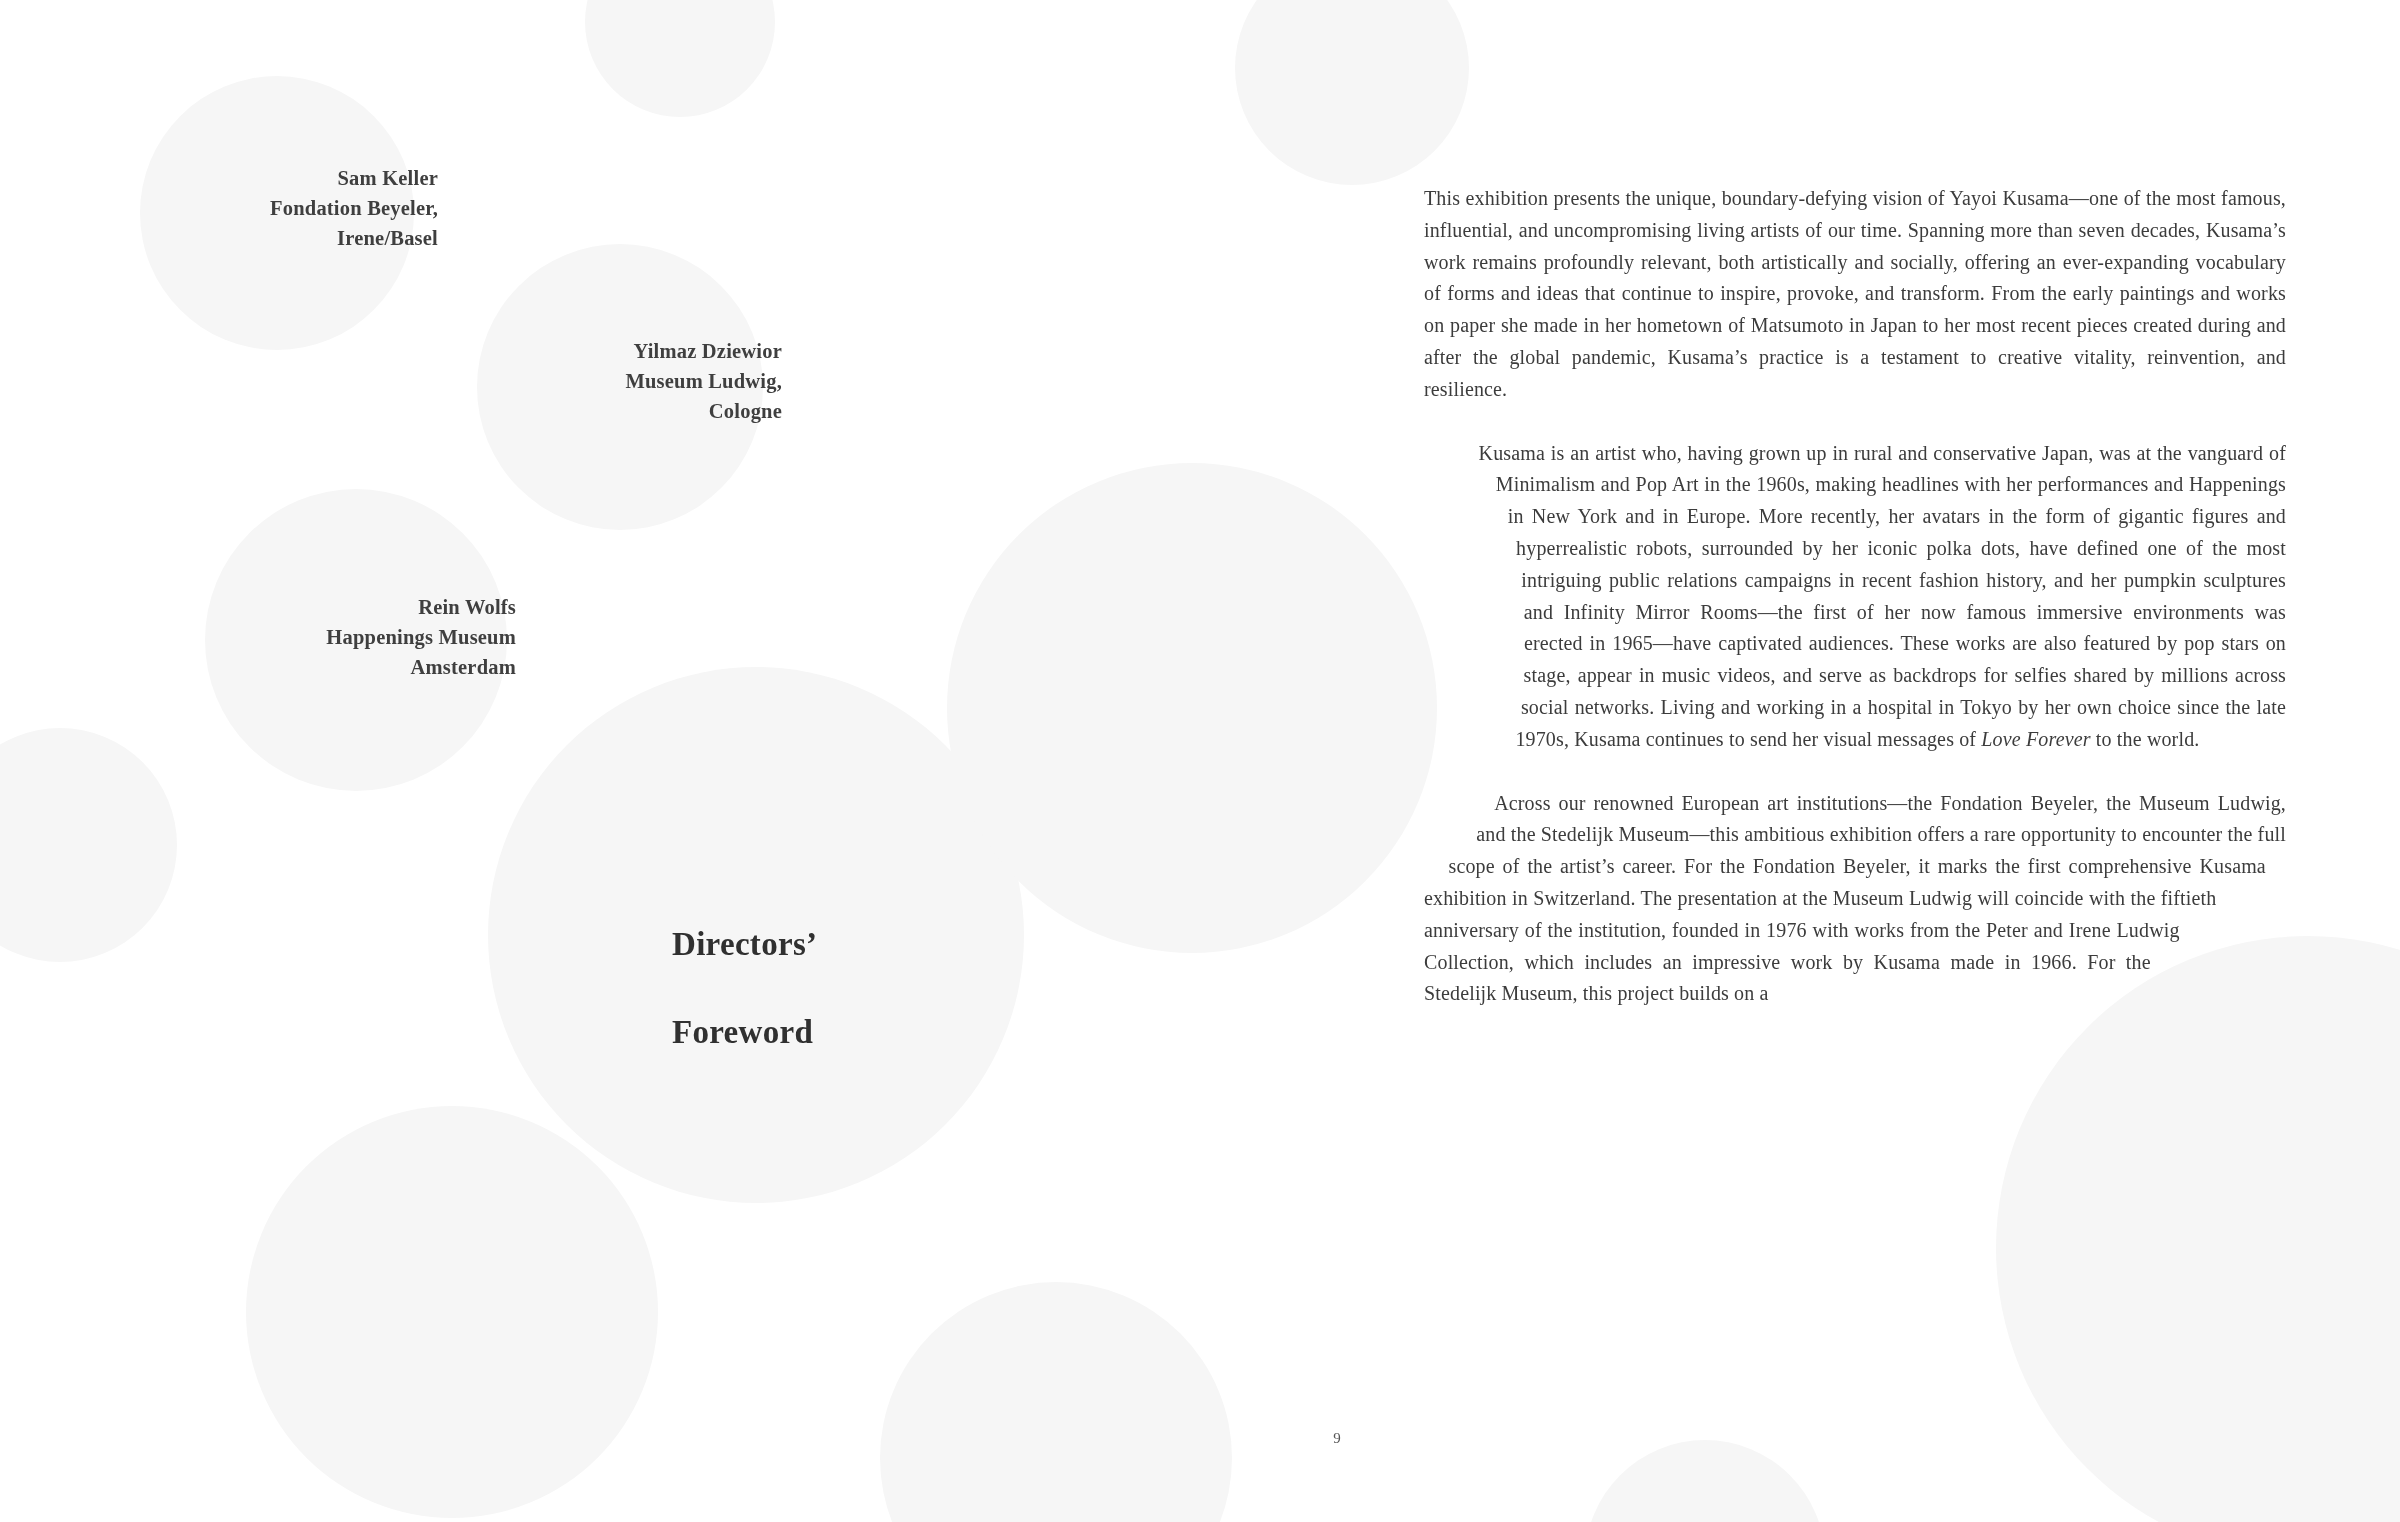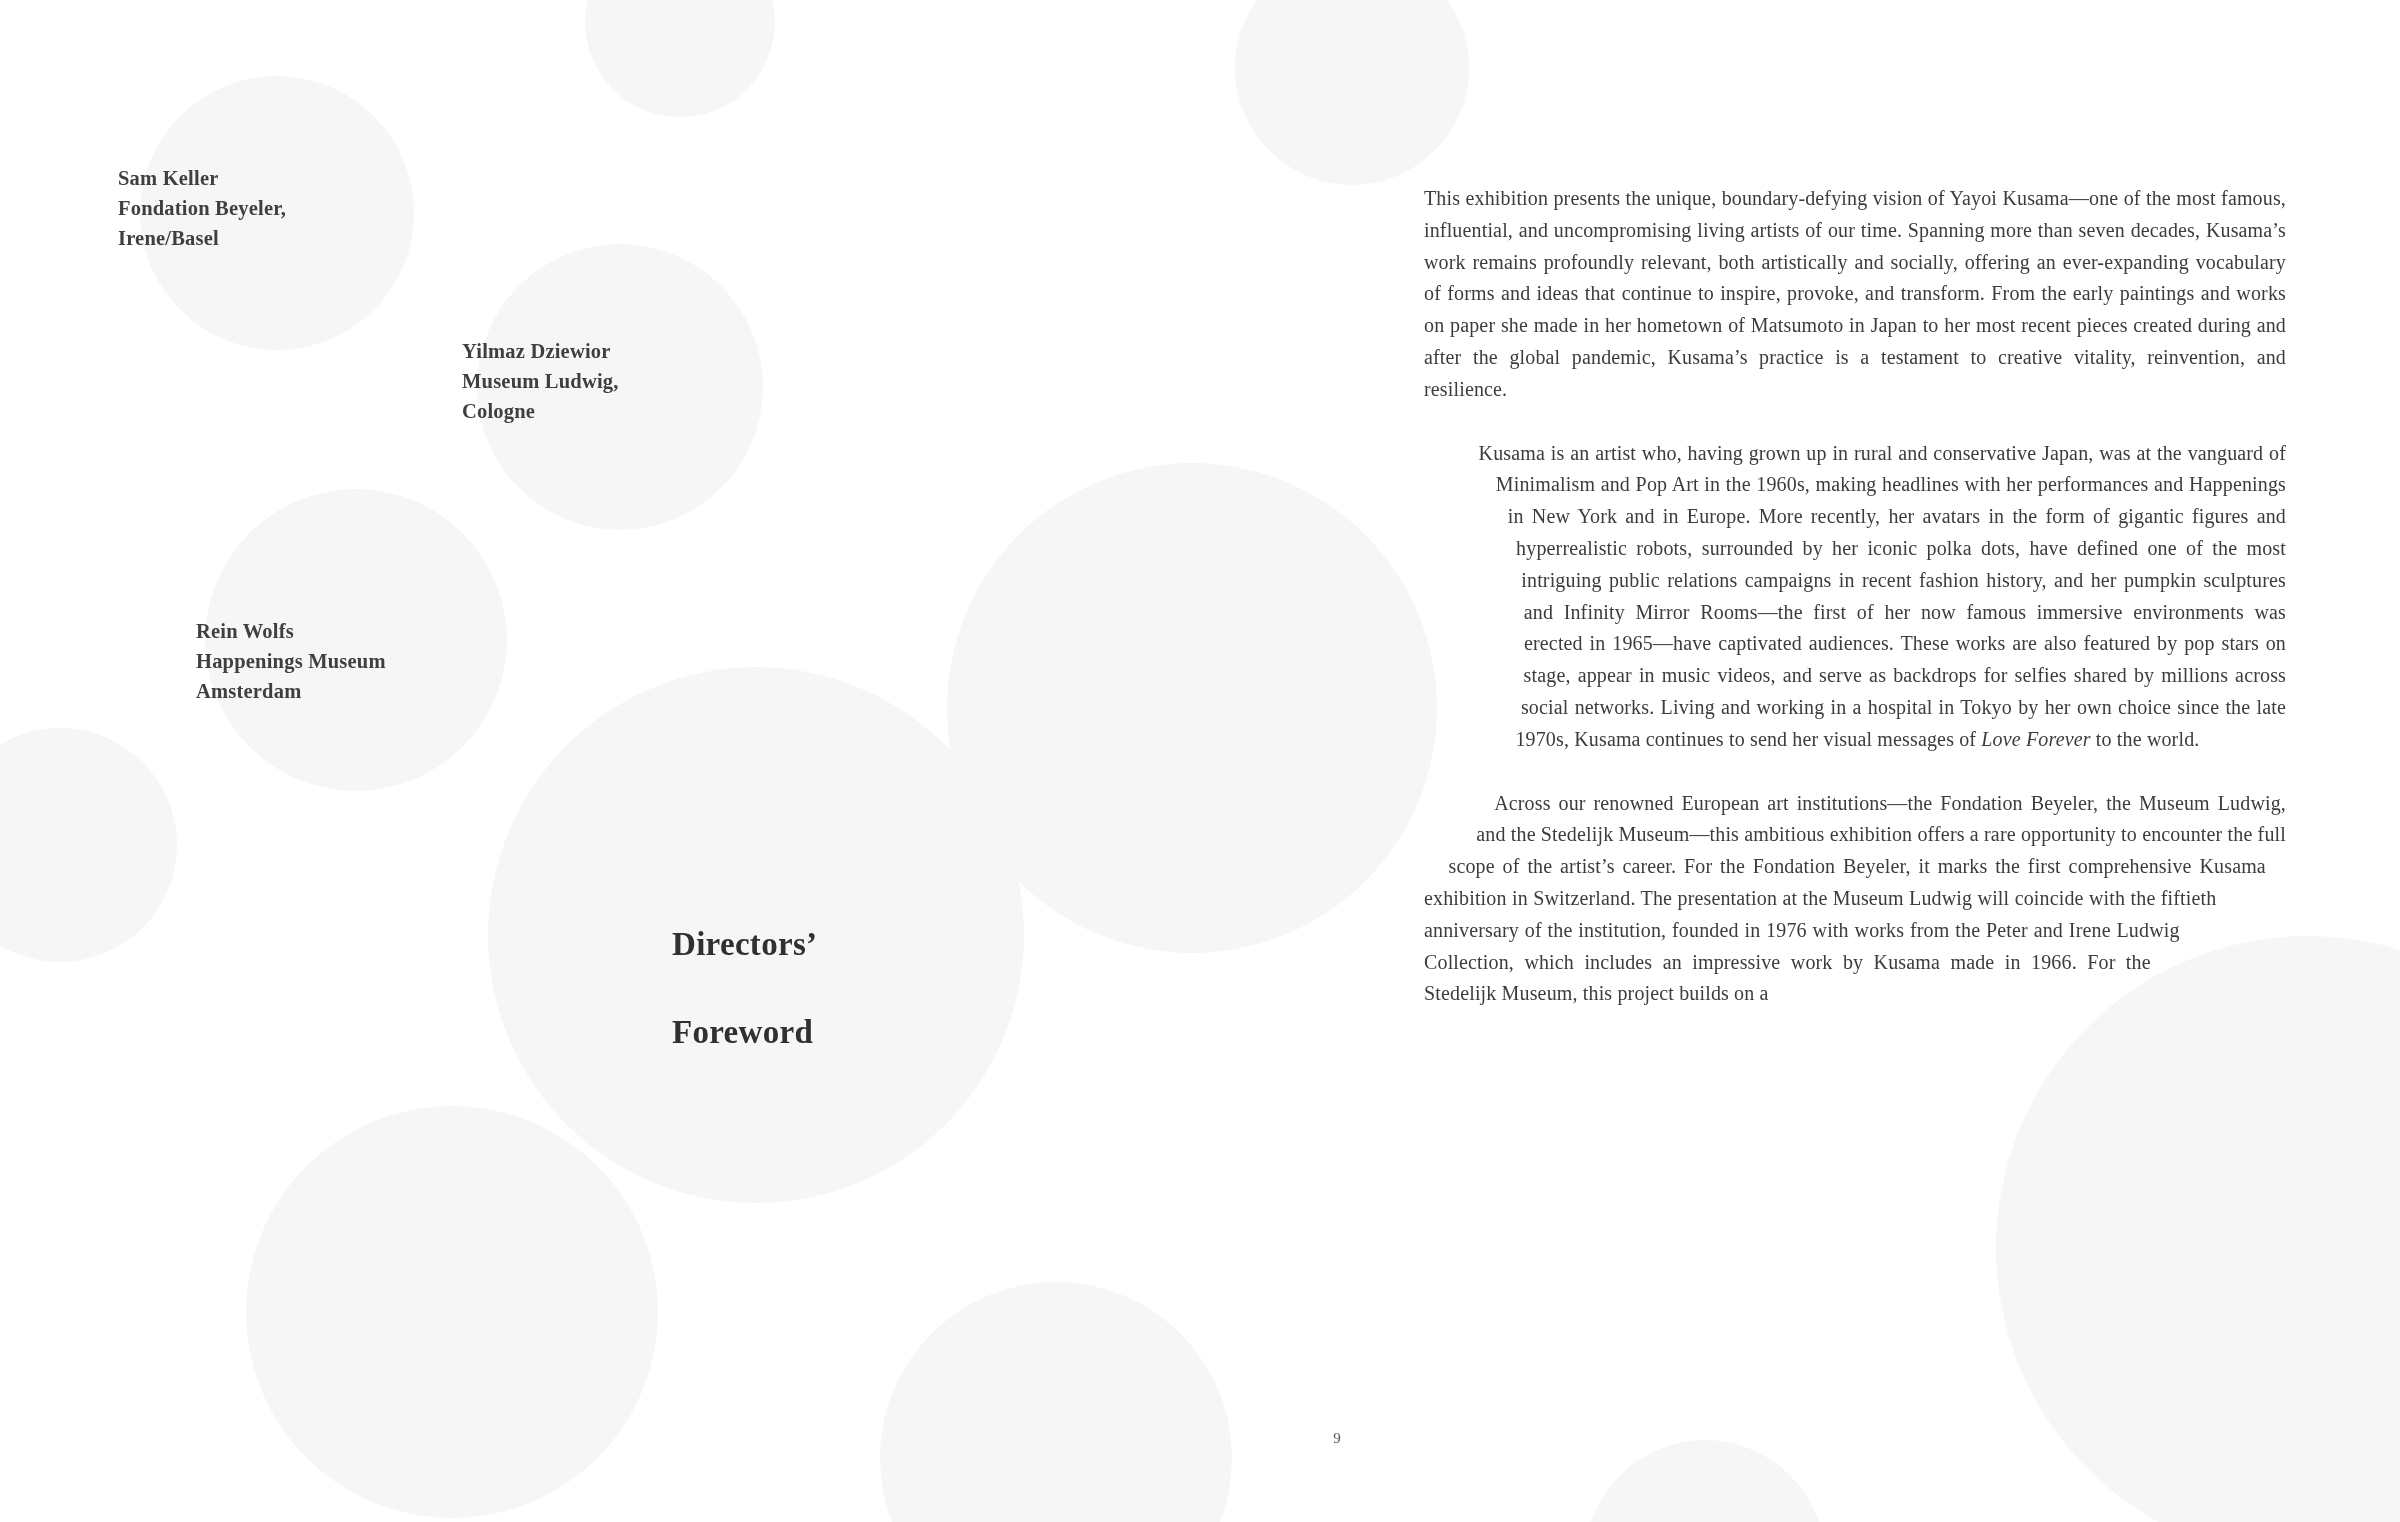--- a/index.html
+++ b/index.html
@@ -14,21 +14,21 @@
     color: #3c3c3c;
   }
   .dot {
     position: absolute;
     border-radius: 50%;
     background: #f6f6f6;
   }
   .contrib {
     position: absolute;
     width: 320px;
-    text-align: left;
+    text-align: right;
     font-weight: bold;
     font-size: 20.5px;
     line-height: 30px;
     color: #3f3f3f;
     letter-spacing: 0.2px;
   }
   .title {
     position: absolute;
     left: 672px;
     top: 878px;
@@ -97,21 +97,21 @@
     <div>Fondation Beyeler,</div>
     <div>Irene/Basel</div>
   </div>
 
   <div class="contrib" style="left:462px; top:336px;">
     <div>Yilmaz Dziewior</div>
     <div>Museum Ludwig,</div>
     <div>Cologne</div>
   </div>
 
-  <div class="contrib" style="left:196px; top:616px;">
+  <div class="contrib" style="left:196px; top:592px;">
     <div>Rein Wolfs</div>
     <div>Happenings Museum</div>
     <div>Amsterdam</div>
   </div>
 
   <h1 class="title">
     <span>Directors’</span>
     <span>Foreword</span>
   </h1>
 

